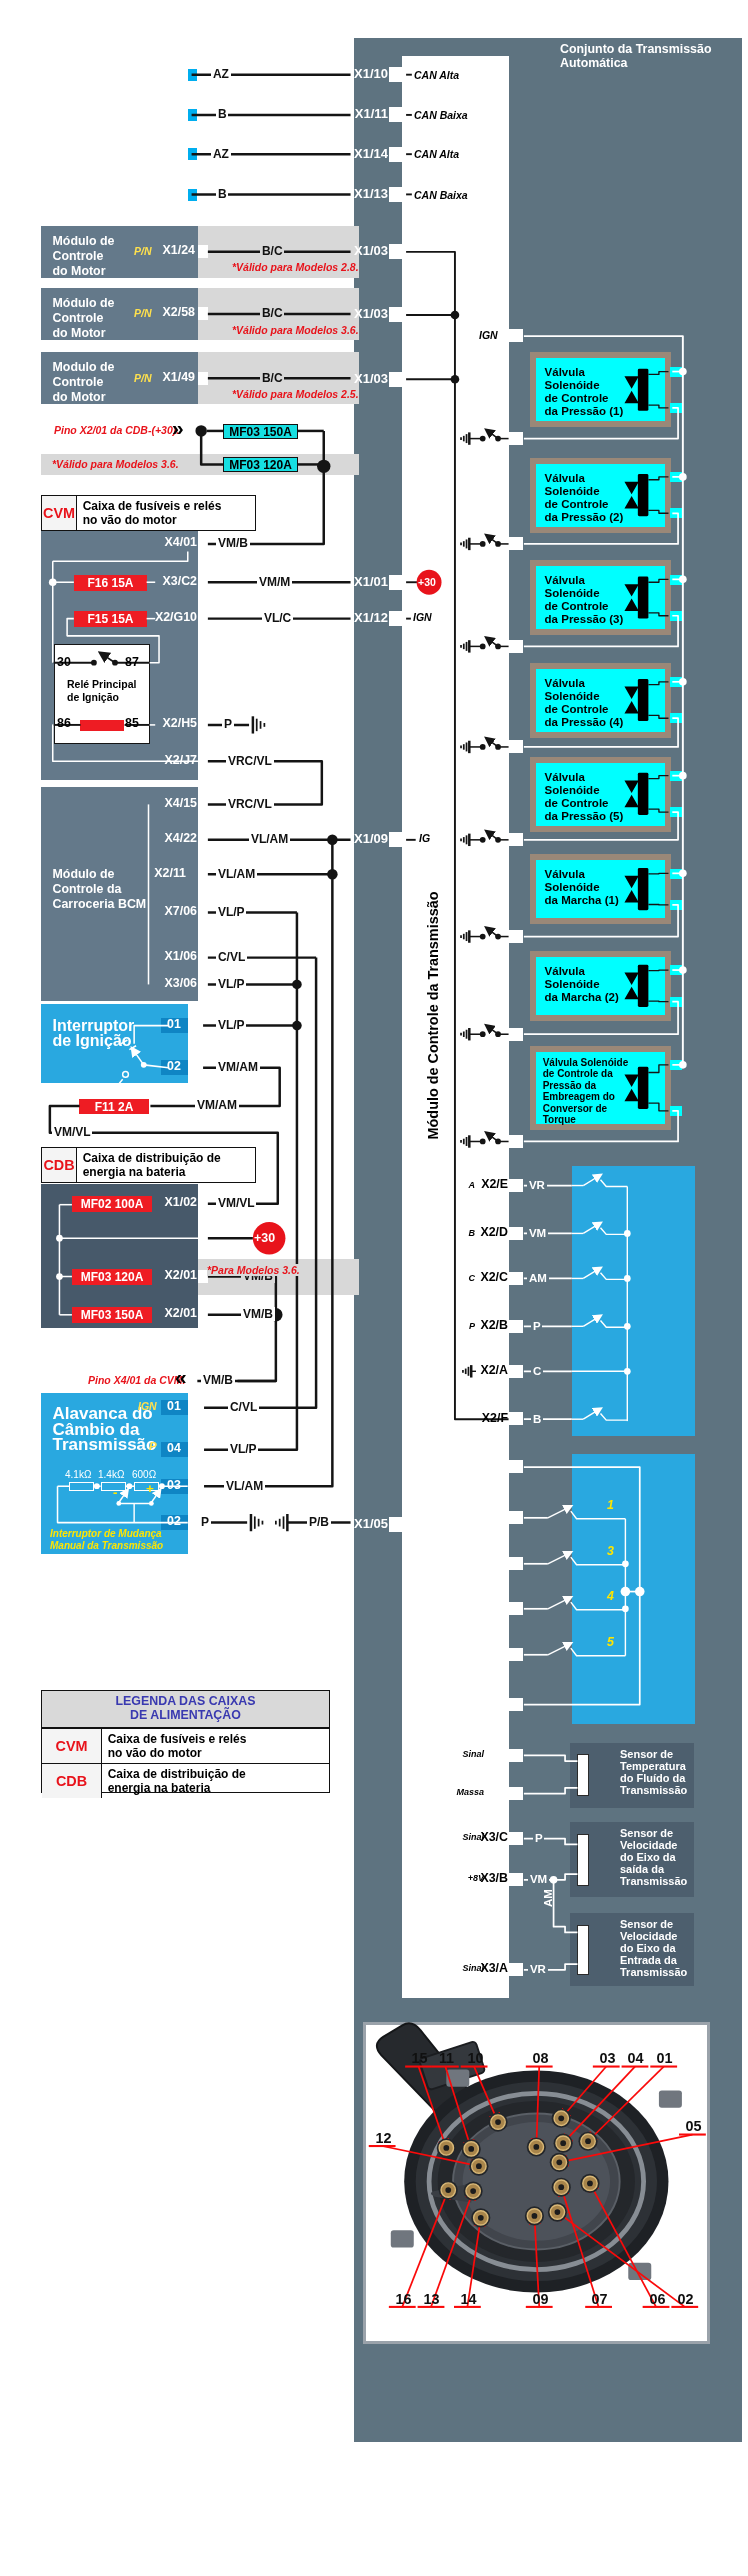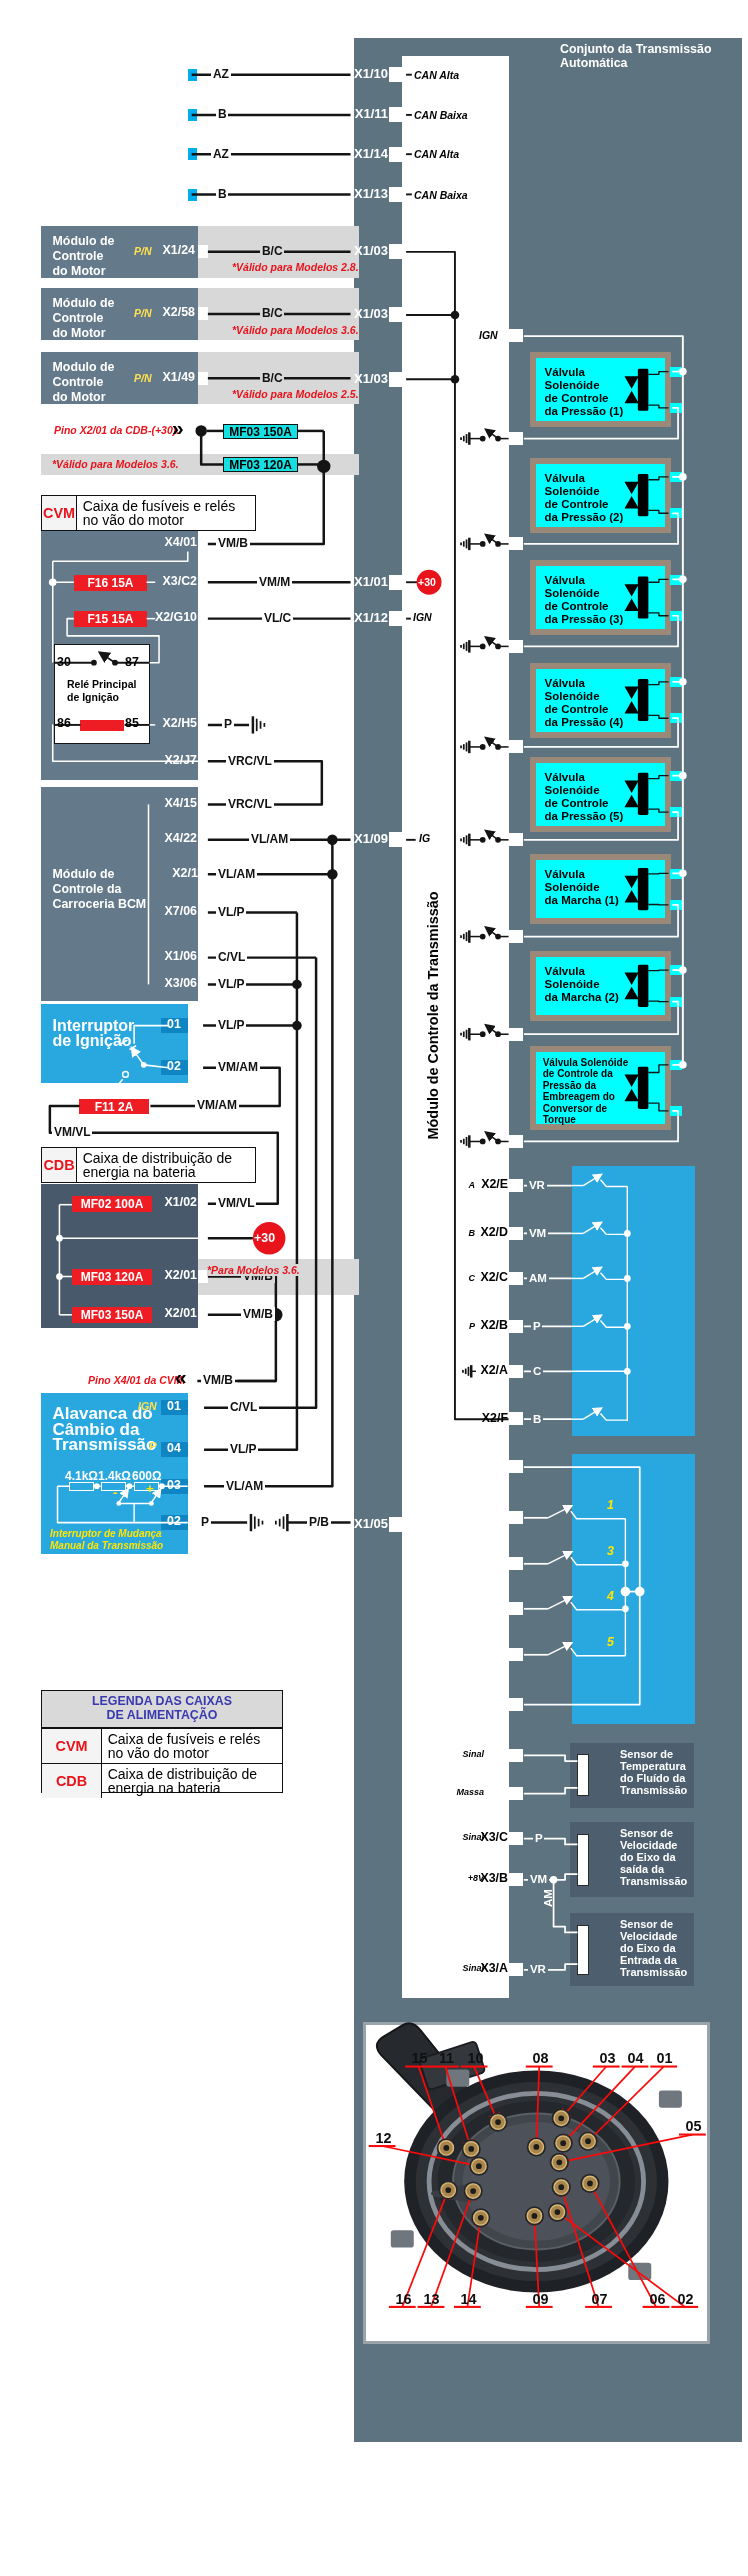--- a/index.html
+++ b/index.html
@@ -47,42 +47,42 @@
 .pw{font-weight:bold;font-size:12.4px;color:#fff}
 .prb{font-weight:bold;font-size:12.4px;color:#000;width:34px;text-align:right}
 .pre{font-style:italic;font-weight:bold;font-size:9px;color:#000;width:42px;text-align:right}
 .nt{font-style:italic;font-weight:bold;font-size:10.5px;color:#e8131b;white-space:nowrap}
 .ci{font-style:italic;font-weight:bold;font-size:10.5px;color:#000}
 .yl{font-style:italic;font-weight:bold;font-size:10.5px;color:#ffe14d}
 .yli{font-style:italic;font-weight:bold;font-size:11.5px;color:#ffe14d}
 .ylb{font-style:italic;font-weight:bold;font-size:12.4px;color:#ffe500}
 .tm{font-weight:bold;font-size:12.4px;color:#000}
 .rl{font-weight:bold;font-size:10.5px;color:#000}
-.ohm{font-weight:bold;font-size:12px;color:#fff}
+.ohm{font-weight:normal;font-size:10px;color:#fff}
 .pm{font-weight:bold;font-size:13.4px;color:#ffe500}
 .ymi{font-style:italic;font-weight:bold;font-size:10px;color:#ffe500}
 .it{font-style:italic;font-weight:bold;font-size:10.5px;color:#000;background:#fff;padding:0 1px}
 .chv{font-weight:bold;font-size:21px;color:#000;line-height:19px}
 .p30{font-weight:bold;font-size:10.5px;color:#fff}
 .p30b{font-weight:bold;font-size:12.4px;color:#fff}
 .cn{font-weight:bold;font-size:14.4px;color:#101010;width:27px;text-align:center}
 .wwv{font-weight:bold;font-size:11.5px;color:#fff;transform:rotate(-90deg)}
 .rotT{transform:rotate(-90deg);color:#fff;font-weight:bold;font-size:13px;line-height:14.4px;
       text-align:center;white-space:pre-line}
 .tcmT{transform:rotate(-90deg);color:#000;font-weight:bold;font-size:14.4px;text-align:center}
 .pTitle{color:#fff;font-weight:bold;font-size:12.4px;line-height:14.4px;white-space:pre-line}
 
 .lt{border:1.9px solid #111;background:#fff}
 .lt .hdr{background:#d9d9d9;border-bottom:1.9px solid #111;color:#3939b0;font-weight:bold;
          font-size:12.4px;line-height:14.4px;text-align:center;white-space:pre-line;padding-top:2.9px}
 .lt .row{display:flex;border-top:1.9px solid #111}
 .lt .row:first-of-type{border-top:none}
 .lt .tag{width:59px;flex:none;display:flex;align-items:center;justify-content:center;
          color:#e8131b;font-weight:bold;font-size:14.4px;background:#f4f4f4;border-right:1.9px solid #111}
-.lt .dsc{padding:2.9px 0 2.9px 5.7px;font-weight:normal;font-size:14px;line-height:14px;white-space:pre-line;color:#000}
+.lt .dsc{padding:2.9px 0 2.9px 5.7px;font-weight:bold;font-size:12px;line-height:14px;white-space:pre-line;color:#000}
 svg{position:absolute;left:0;top:0}
 </style>
 </head>
 <body>
 
 <div id="page">
 
   <div class="abs panel" style="left:354px;top:38px;width:388px;height:2404px"></div>
   <div class="abs pTitle" style="left:560px;top:42px;width:177px">Conjunto da Transmissão
 Automática</div>
@@ -98,21 +98,21 @@
   </div>
 
   <div class="abs lt" style="left:41px;top:1147px;width:215px;height:36px">
     <div class="row" style="height:100%">
       <div class="tag" style="width:34px">CDB</div>
       <div class="dsc">Caixa de distribuição de
 energia na bateria</div>
     </div>
   </div>
 
-  <div class="abs lt" style="left:41px;top:1690px;width:242px;height:103px">
+  <div class="abs lt" style="left:41px;top:1690px;width:289px;height:103px">
     <div class="hdr" style="height:33px">LEGENDA DAS CAIXAS
 DE ALIMENTAÇÃO</div>
     <div class="row" style="height:34px">
       <div class="tag">CVM</div>
       <div class="dsc">Caixa de fusíveis e relés
 no vão do motor</div>
     </div>
     <div class="row" style="height:34px">
       <div class="tag">CDB</div>
       <div class="dsc">Caixa de distribuição de
@@ -817,21 +817,21 @@
     <div class="abs it" style="left: 478px; top: 329px;">IGN</div>
     <div class="abs it" style="left: 412px; top: 611px;">IGN</div>
     <div class="abs it" style="left: 418px; top: 832px;">IG</div>
     <div class="abs pwr" style="left: 155px; top: 535px;">X4/01</div>
     <div class="abs pwr" style="left: 155px; top: 574px;">X3/C2</div>
     <div class="abs pwr2" style="left: 151px; top: 610px;">X2/G10</div>
     <div class="abs pwr" style="left: 155px; top: 716px;">X2/H5</div>
     <div class="abs pwr" style="left: 155px; top: 753px;">X2/J7</div>
     <div class="abs pwr" style="left: 155px; top: 796px;">X4/15</div>
     <div class="abs pwr" style="left: 155px; top: 831px;">X4/22</div>
-    <div class="abs pwr" style="left: 162px; top: 866px;">X2/11</div>
+    <div class="abs pwr" style="left: 144px; top: 866px;">X2/11</div>
     <div class="abs pwr" style="left: 155px; top: 904px;">X7/06</div>
     <div class="abs pwr" style="left: 155px; top: 949px;">X1/06</div>
     <div class="abs pwr" style="left: 155px; top: 976px;">X3/06</div>
     <div class="abs pwr" style="left: 155px; top: 1195px;">X1/02</div>
     <div class="abs pwr" style="left: 155px; top: 1268px;">X2/01</div>
     <div class="abs pwr" style="left: 155px; top: 1306px;">X2/01</div>
     <div class="abs tm" style="left: 57px; top: 655px;">30</div>
     <div class="abs tm" style="left: 125px; top: 655px;">87</div>
     <div class="abs tm" style="left: 57px; top: 716px;">86</div>
     <div class="abs tm" style="left: 125px; top: 716px;">85</div>

